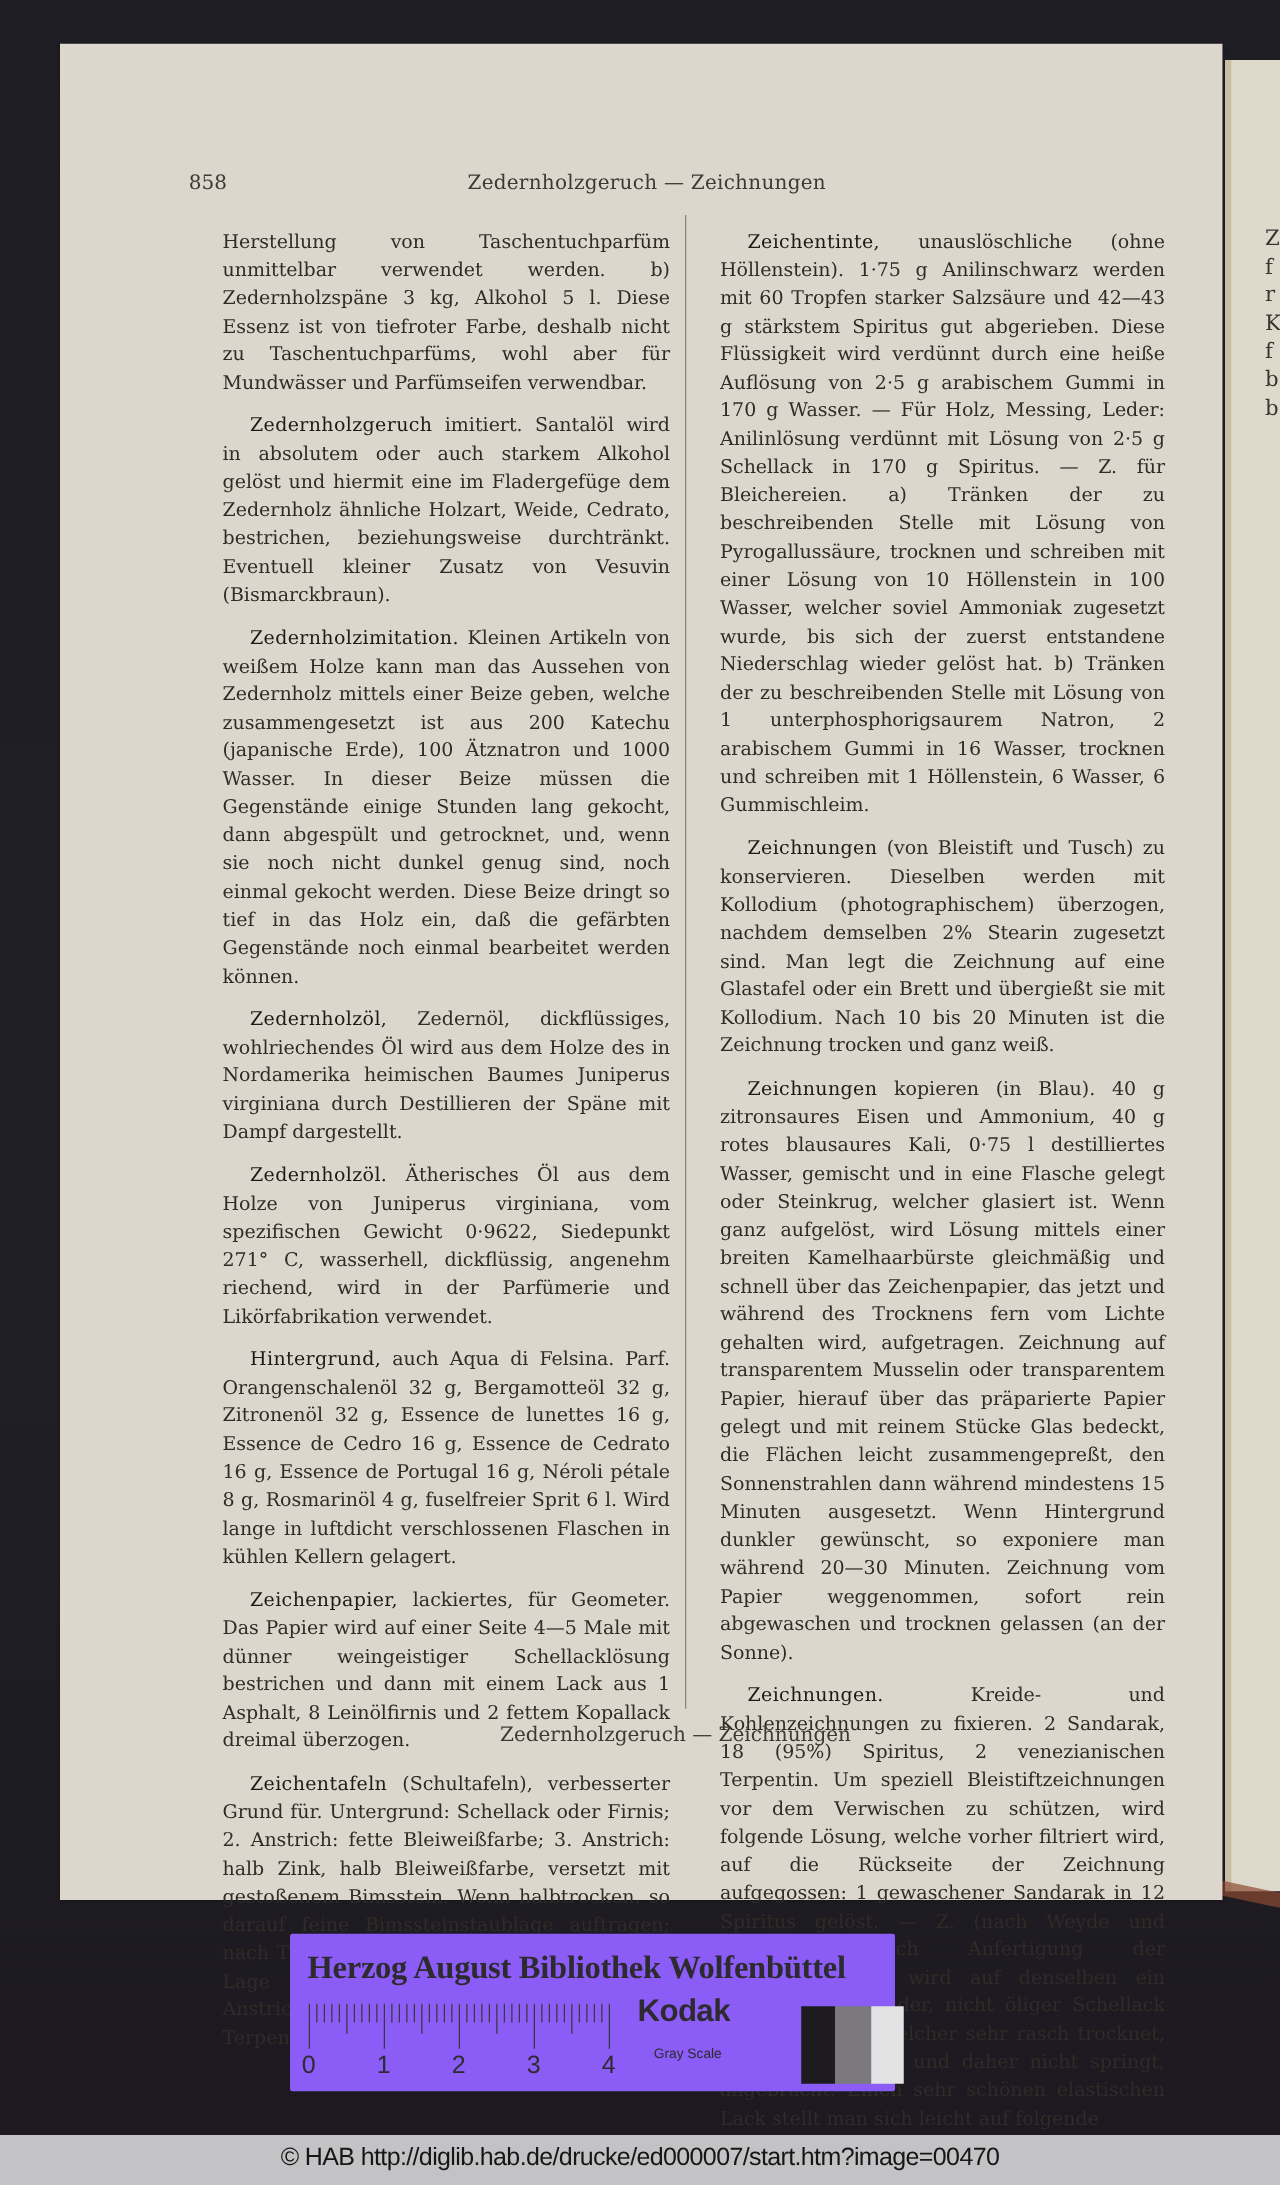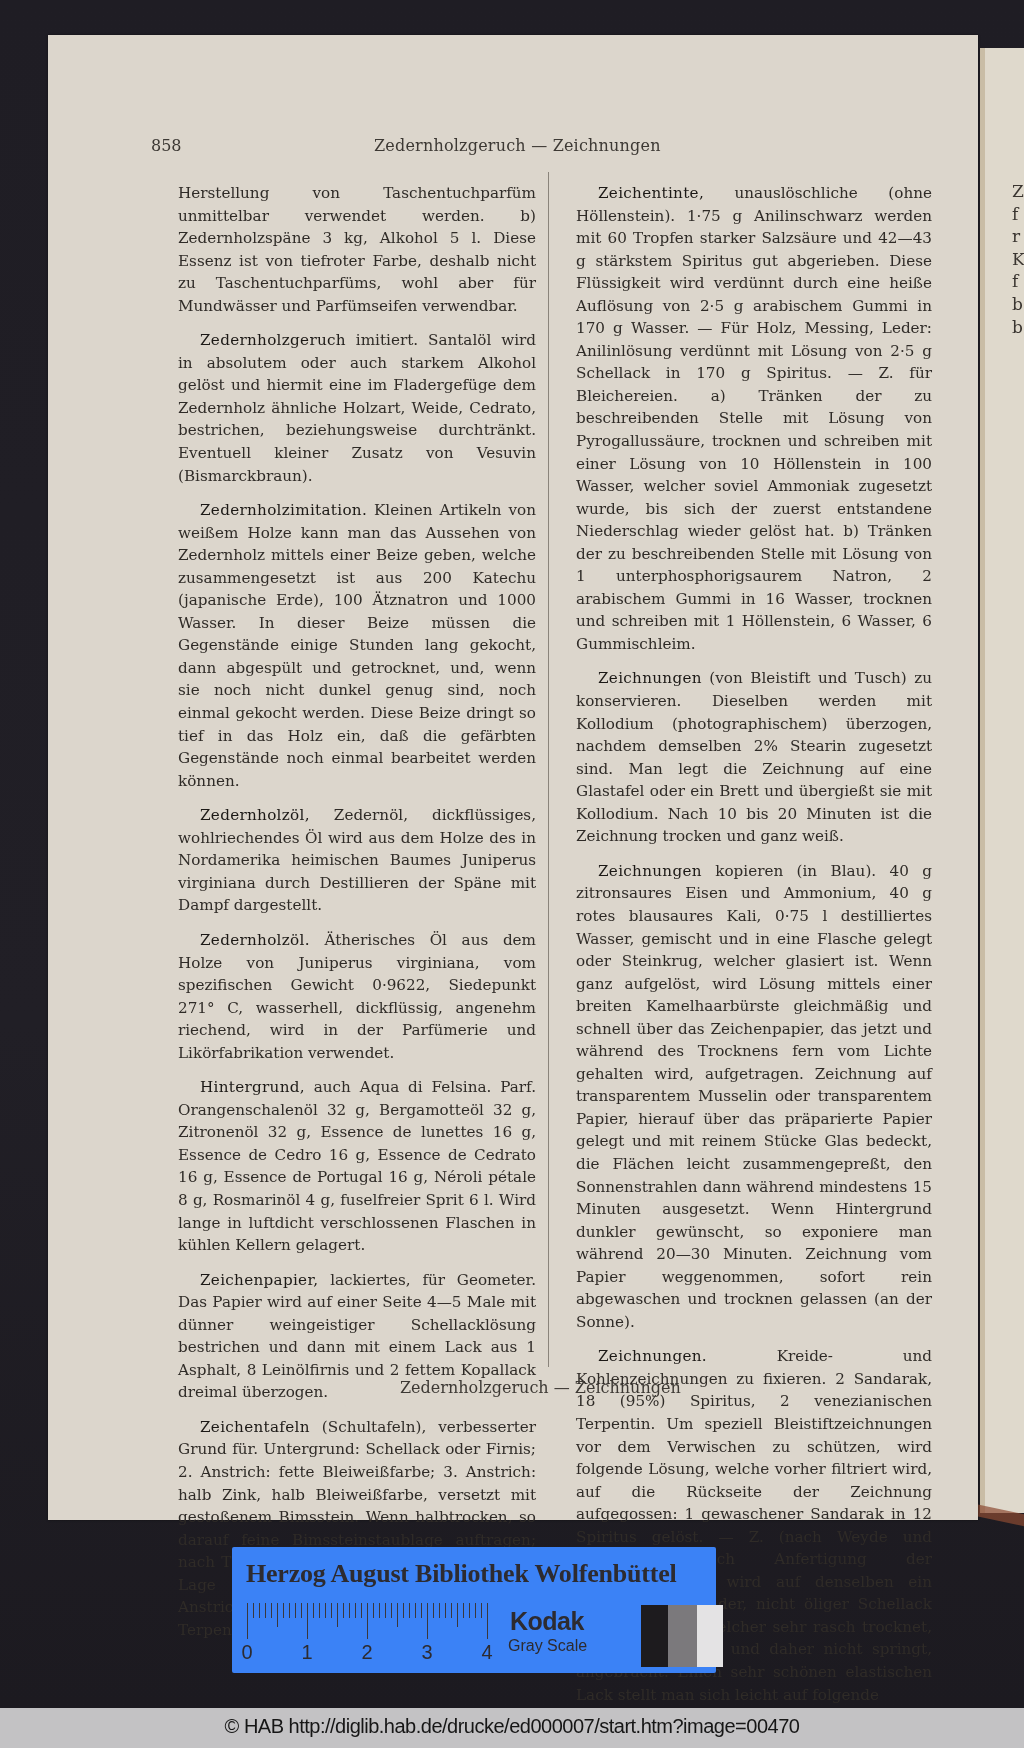--- a/index.html
+++ b/index.html
@@ -56,40 +56,40 @@
   .entry.cont { text-indent: 0; }
   .kw {
     font-weight: normal; font-family: "DejaVu Serif", serif; color: #1c1916;
     letter-spacing: .3px;
   }
   .foot-title {
     position: absolute; left: 400px; top: 1378px; font-size: 16px; color: #3d3934;
   }
   .card {
     position: absolute; left: 232px; top: 1547px; width: 484px; height: 126px;
-    background: #3b82f6; border-radius: 2px;
+    background: #8b5cf6; border-radius: 2px;
   }
   .card-title {
     position: absolute; left: 14px; top: 12px; font-family: "Liberation Serif", serif;
     font-weight: bold; font-size: 26px; color: #2d2b30; letter-spacing: -.2px;
     white-space: nowrap;
   }
   .ruler { position: absolute; left: 15px; top: 56px; width: 245px; height: 62px; }
   .tick { position: absolute; top: 0; width: 1px; background: #3a383c; }
   .ruler-num {
     position: absolute; top: 38px; font-family: "Liberation Sans", sans-serif;
     font-size: 20px; color: #2d2b30; transform: translateX(-50%);
   }
   .kodak {
-    position: absolute; left: 278px; top: 60px; font-family: "Liberation Sans", sans-serif;
+    position: absolute; left: 278px; top: 48px; font-family: "Liberation Sans", sans-serif;
     font-weight: bold; font-size: 25px; color: #2d2b30; letter-spacing: -.5px; text-align: center;
   }
   .kodak-sub {
-    position: absolute; left: 276px; top: 90px; font-family: "Liberation Sans", sans-serif;
-    font-size: 16px; color: #2d2b30;
+    position: absolute; left: 291px; top: 90px; font-family: "Liberation Sans", sans-serif;
+    font-size: 11px; color: #2d2b30;
   }
   .swatch { position: absolute; top: 58px; height: 62px; }
   .footer {
     position: absolute; left: 0; top: 1708px; width: 1024px; height: 40px;
     background: #c3c2c4;
   }
   .footer-text {
     position: absolute; left: 0; width: 1024px; top: 7px; text-align: center;
     font-family: "Liberation Sans", sans-serif; font-size: 20px; color: #161616;
     letter-spacing: -.5px;

